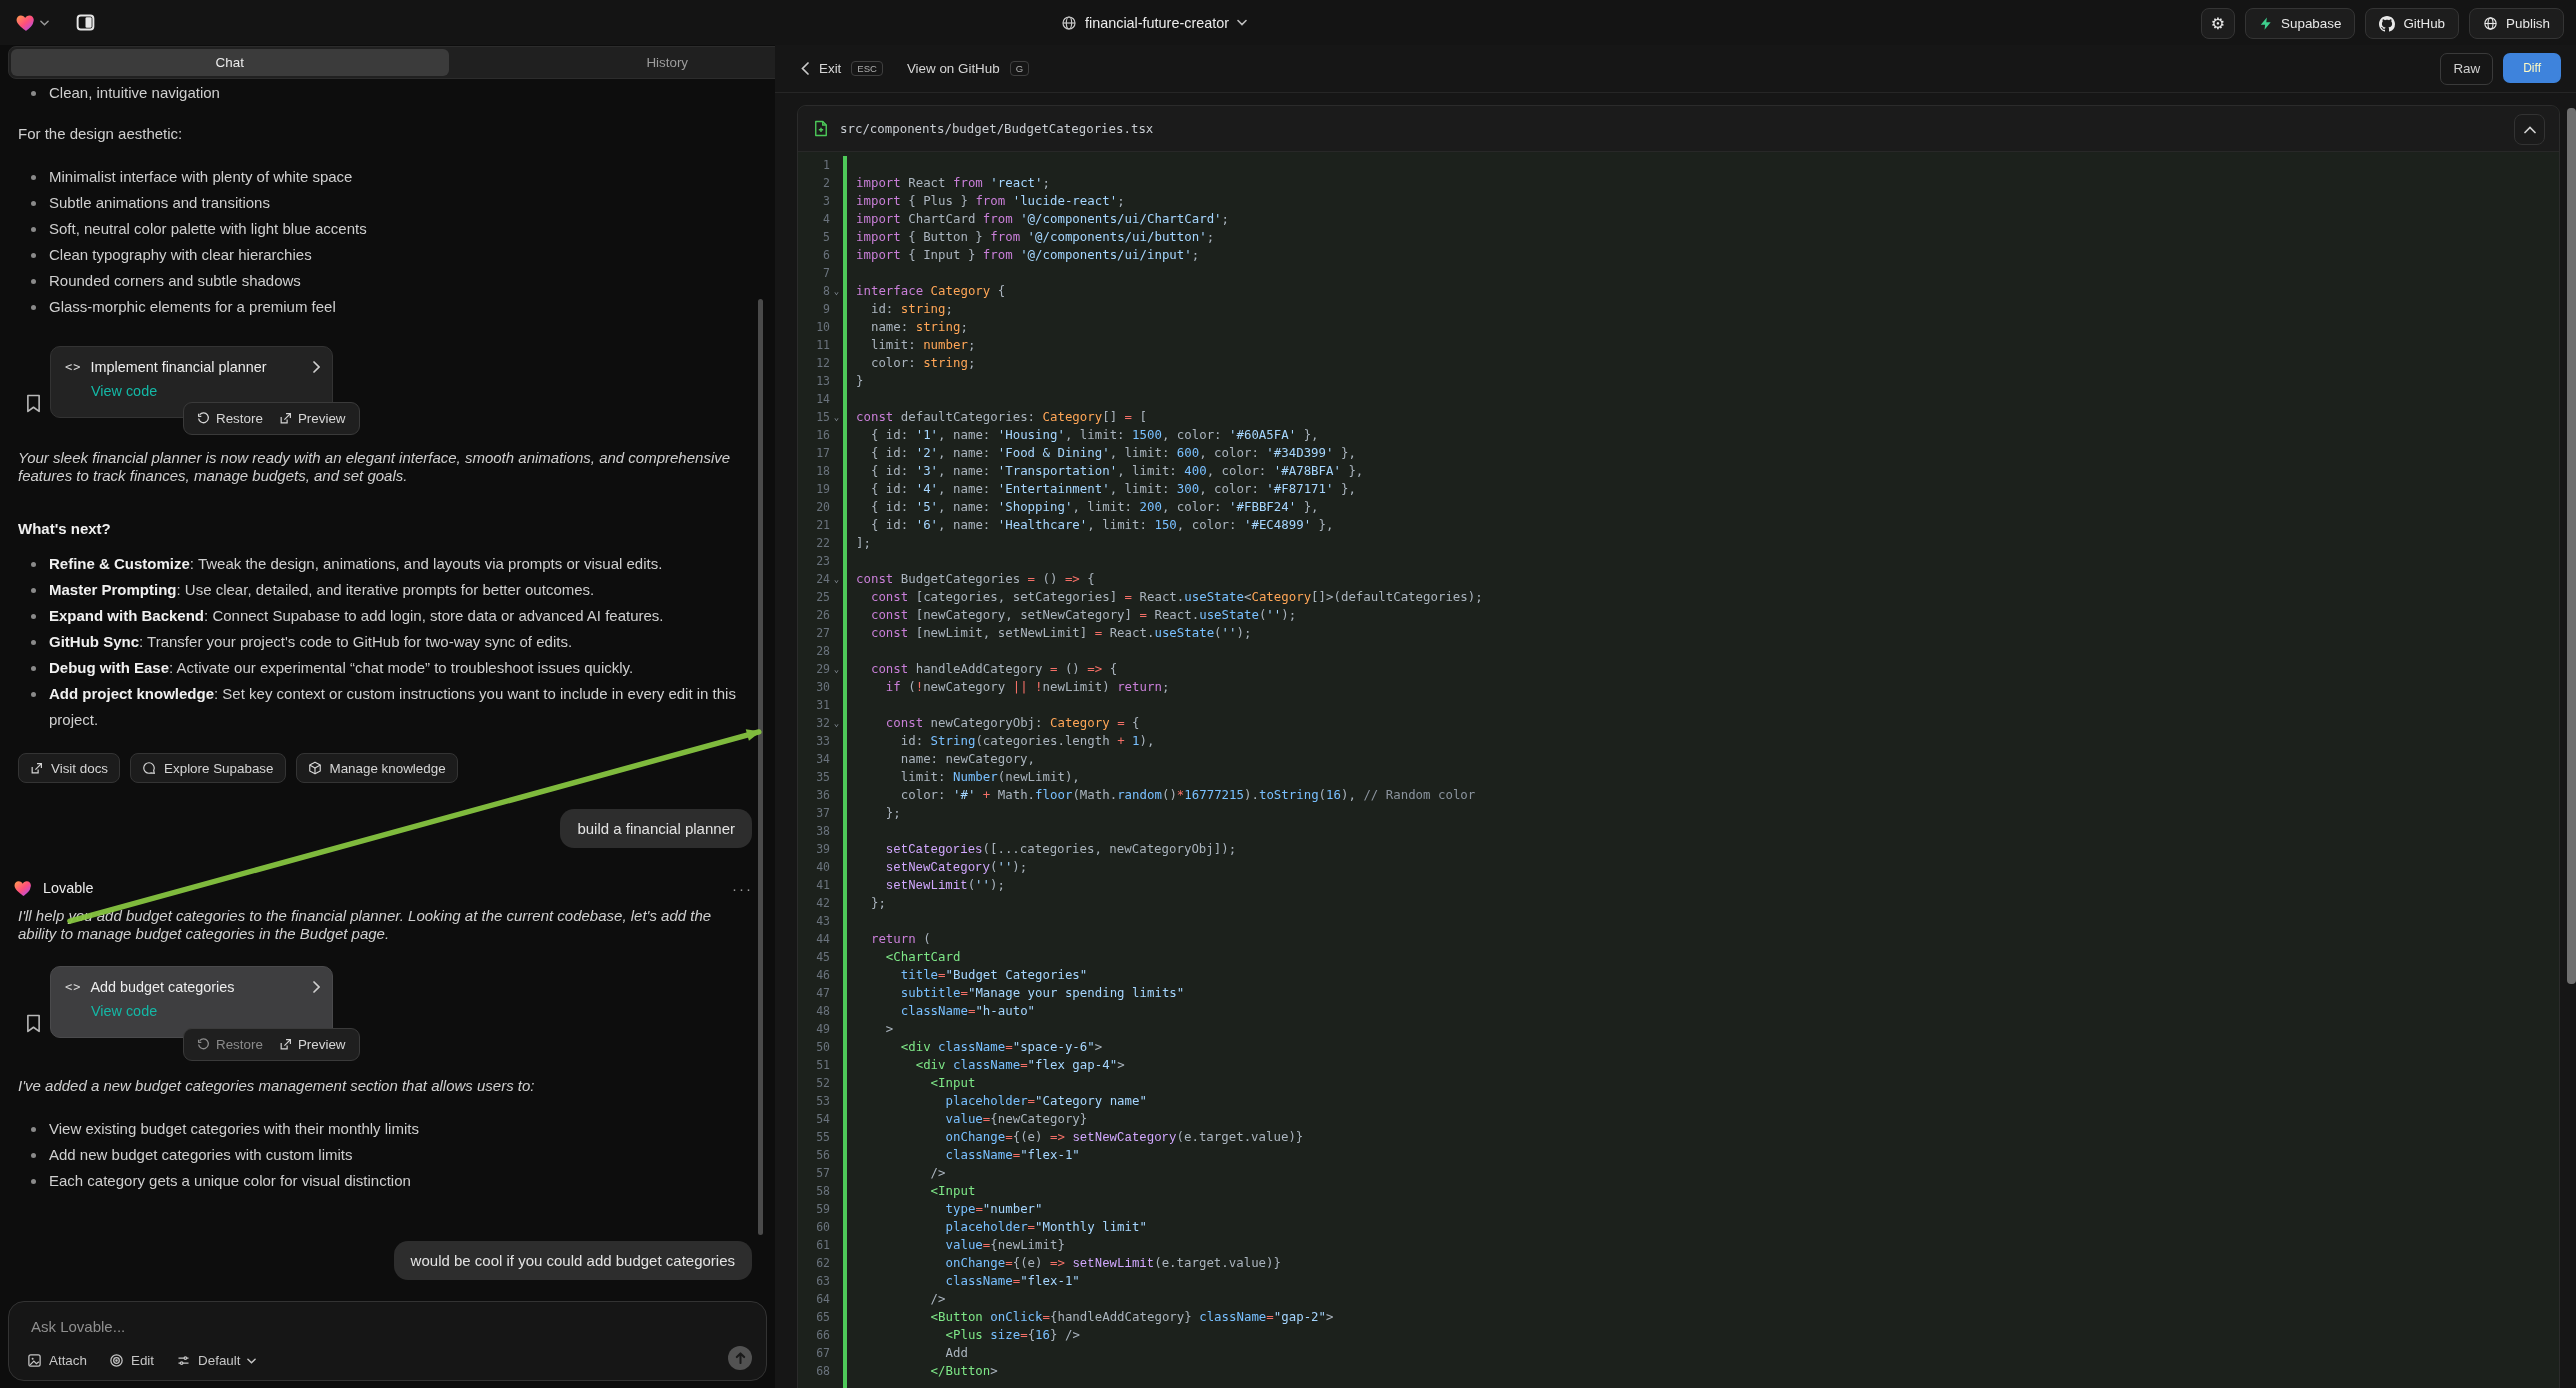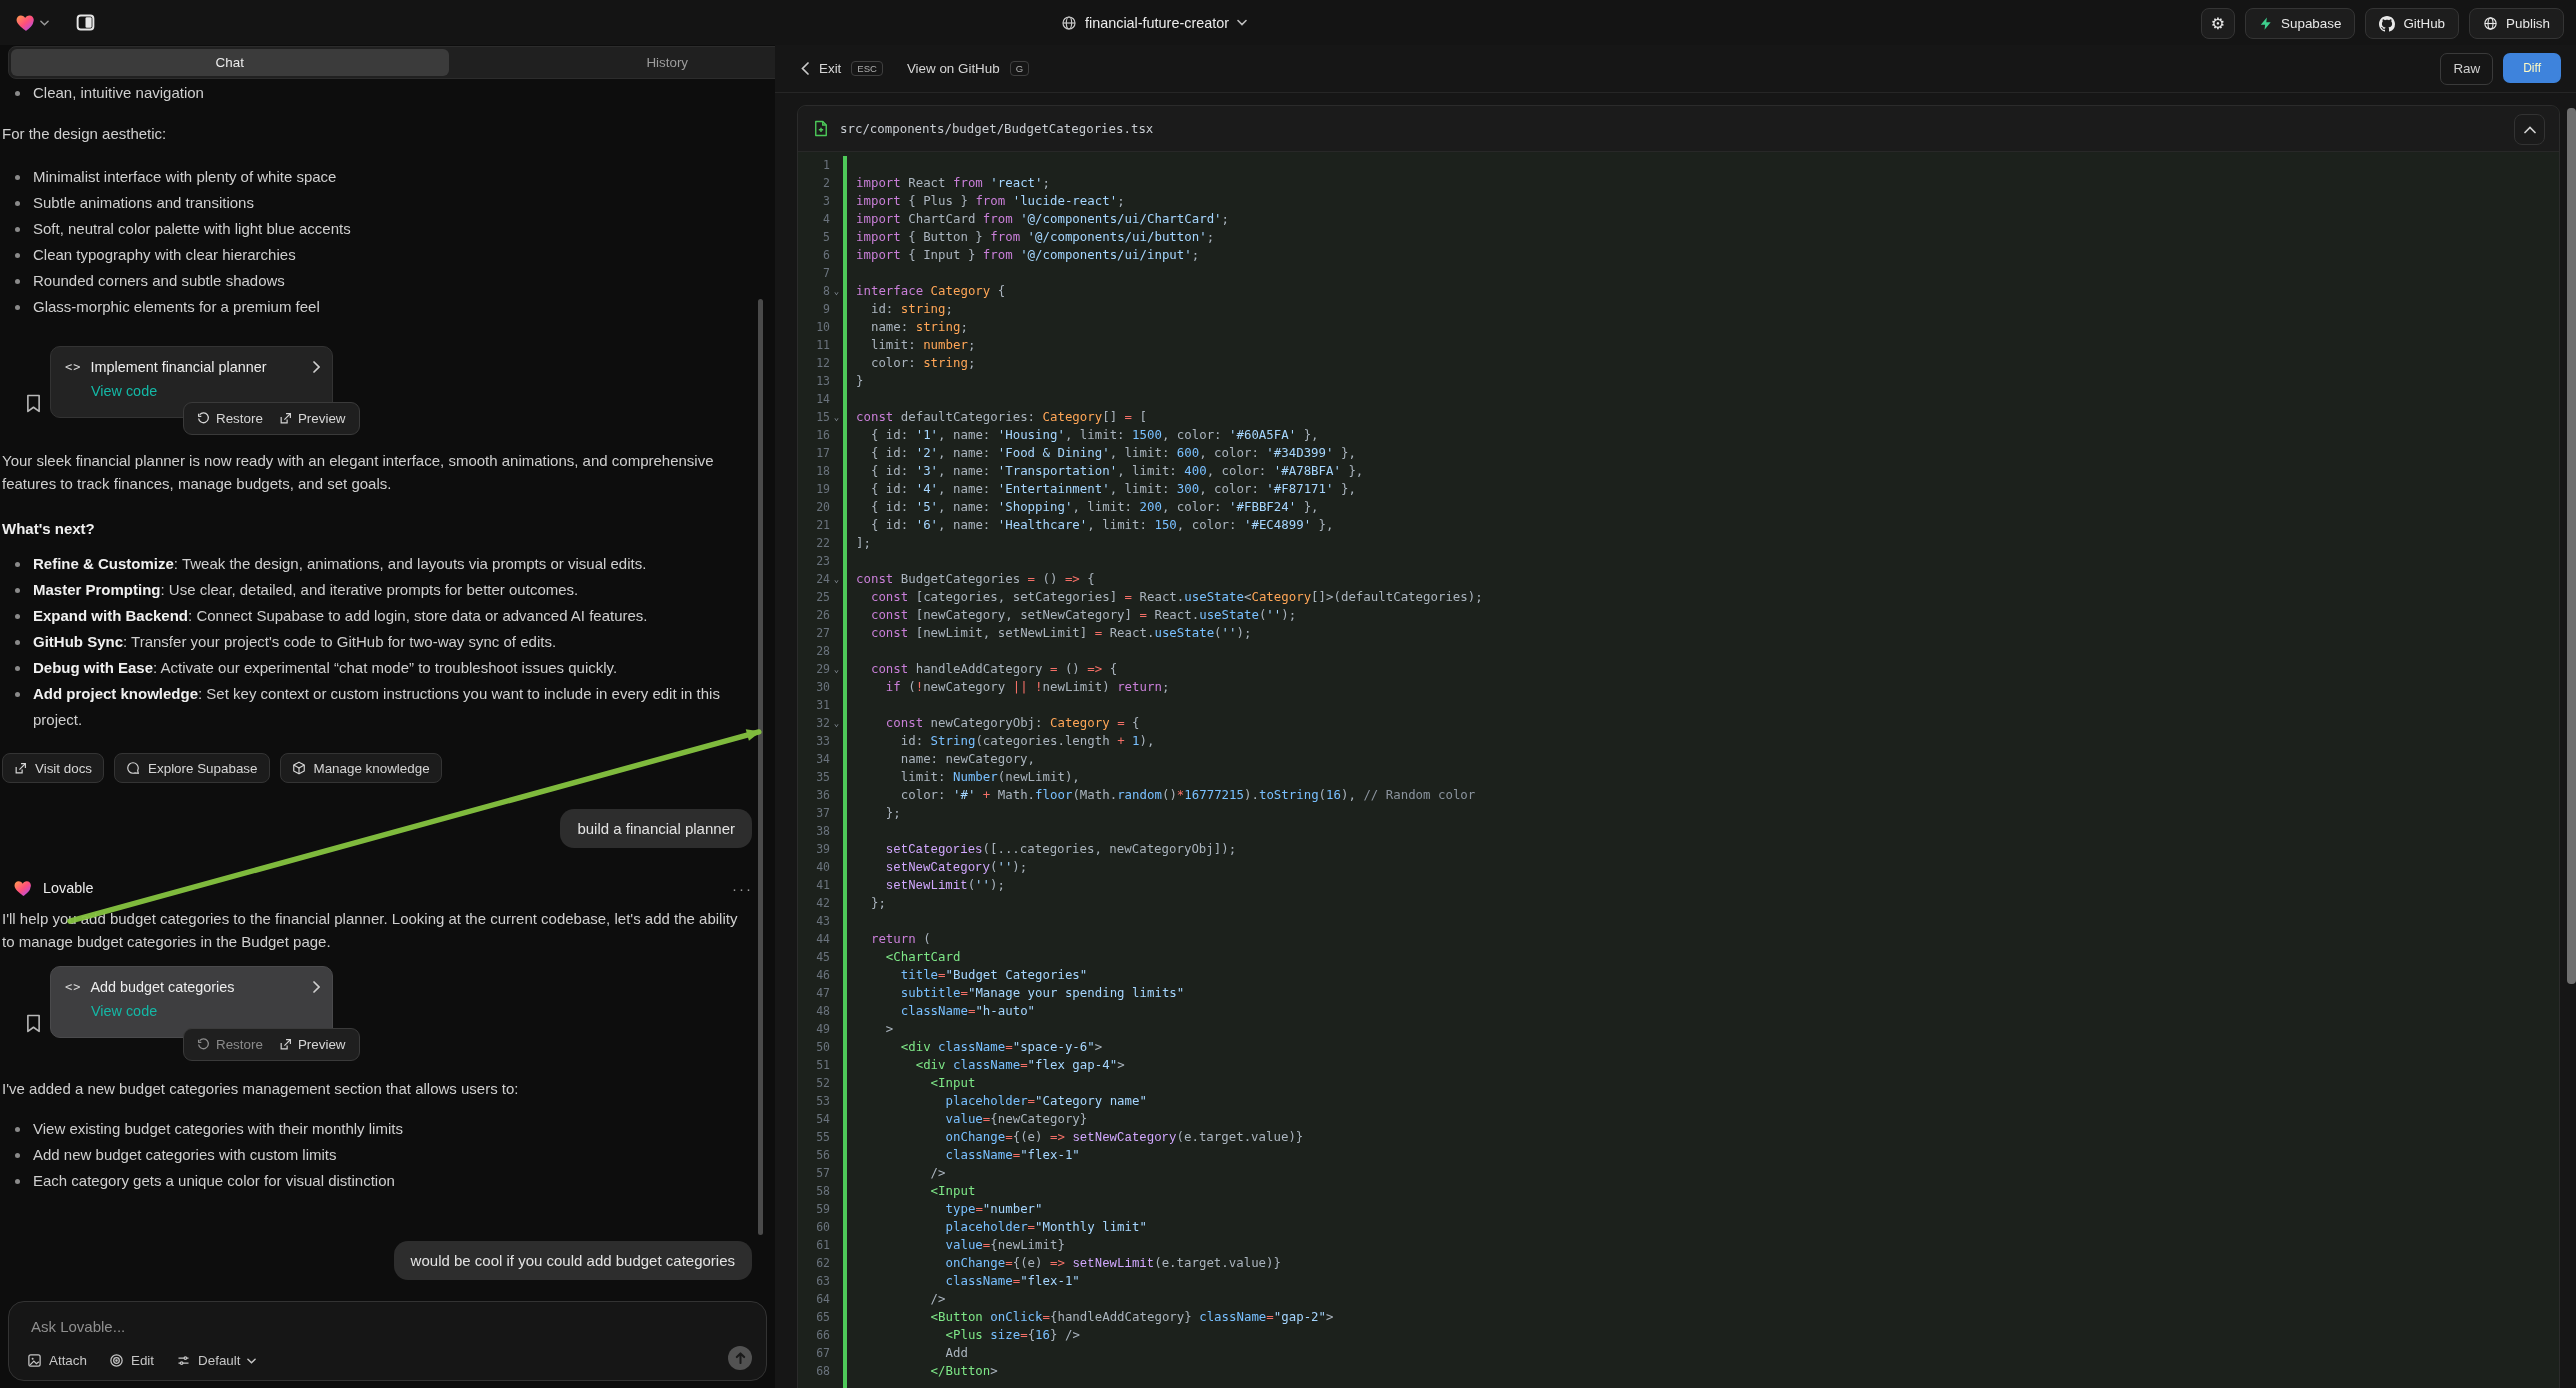--- a/index.html
+++ b/index.html
@@ -18,25 +18,25 @@
   .hbtn{display:flex;align-items:center;gap:8px;padding:0 13px;height:29px;border:1px solid #343434;background:#1d1d1d;border-radius:8px;color:#e8e8e8;font-size:13.4px;cursor:pointer;}
   .hbtn.icon-only{padding:0 9px;}
   .gear{font-size:16px;color:#e8e8e8;line-height:1;}
 
   
   .chat{position:absolute;left:0;top:45px;width:775px;height:1343px;background:#0d0d0d;}
   .tabs{position:absolute;left:8px;top:1px;width:881px;height:33px;background:#202020;border:1px solid #2c2c2c;border-radius:8px;display:flex;padding:2px;box-sizing:border-box;}
   .tab{flex:1;display:flex;align-items:center;justify-content:center;font-size:13.4px;color:#9c9c9c;border-radius:6px;cursor:pointer;}
   .tab.active{background:#3b3b3b;color:#ececec;}
 
-  .blk{position:absolute;left:2px;right:22px;color:#cfcfcf;font-size:15px;}
+  .blk{position:absolute;left:18px;right:22px;color:#cfcfcf;font-size:15px;}
   .b-item{display:flex;align-items:flex-start;line-height:26px;}
   .b-item .dot{width:5px;height:5px;border-radius:50%;background:#8a8a8a;margin:11px 13px 0 13px;flex:none;}
   .b-text{color:#cfcfcf;}
-  .para{line-height:23px;color:#cfcfcf;}
+  .para{line-height:18px;color:#cfcfcf;font-style:italic;}
   .h-bold{font-weight:700;color:#f0f0f0;font-size:15px;}
 
   .ver-card{position:absolute;width:283px;background:#232323;border:1px solid #333;border-radius:10px;height:72px;box-sizing:border-box;padding:12px 12px 0 14px;}
   .ver-card.lit{background:#3e3e40;border-color:#4a4a4c;}
   .vc-row{display:flex;align-items:center;gap:9px;color:#ececec;font-size:14.4px;}
   .vc-code{font-family:"DejaVu Sans Mono",monospace;font-size:12px;color:#d6d6d6;letter-spacing:1px;}
   .vc-chev{margin-left:auto;color:#cfcfcf;}
   .vc-view{margin:8px 0 0 26px;font-size:14.4px;color:#14b8a6;cursor:pointer;}
   .pill{position:absolute;display:flex;align-items:center;gap:16px;height:31px;padding:0 13px;background:#1f1f1f;border:1px solid #3a3a3a;border-radius:9px;font-size:13.4px;color:#d6d6d6;}
   .pill .pbtn{display:flex;align-items:center;gap:6px;cursor:pointer;}

